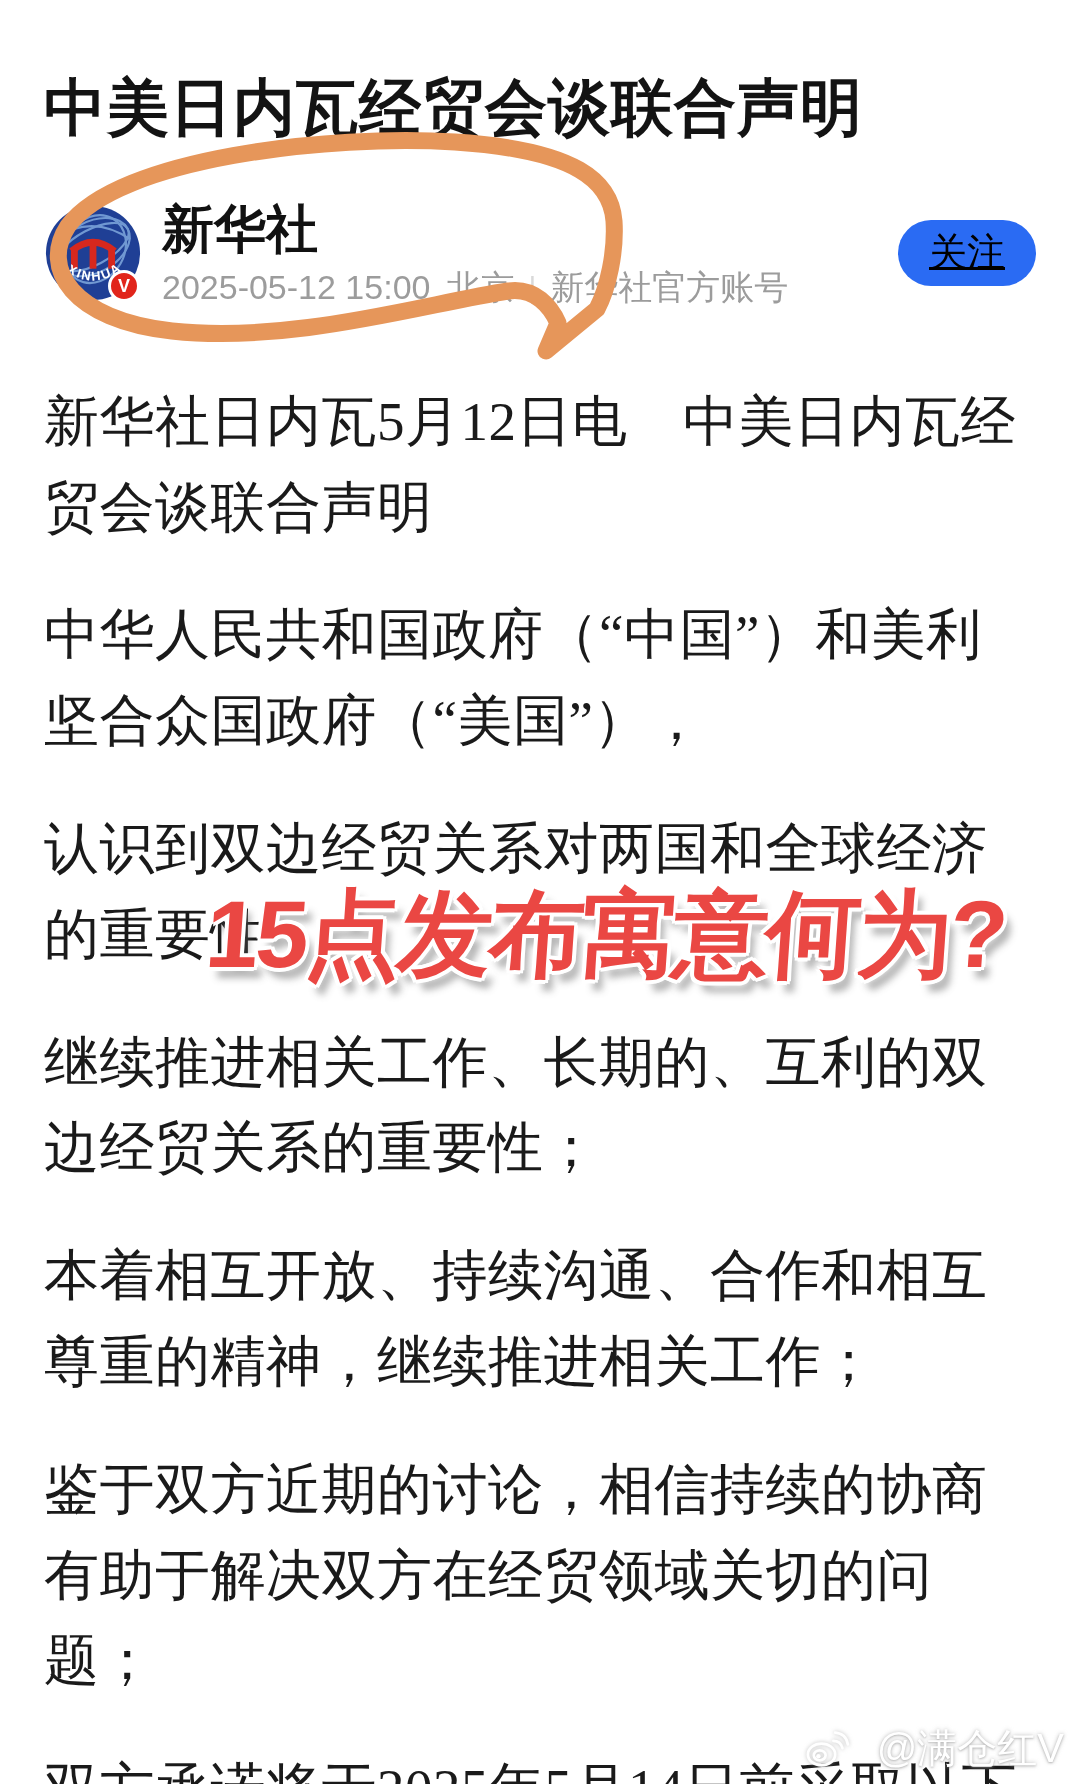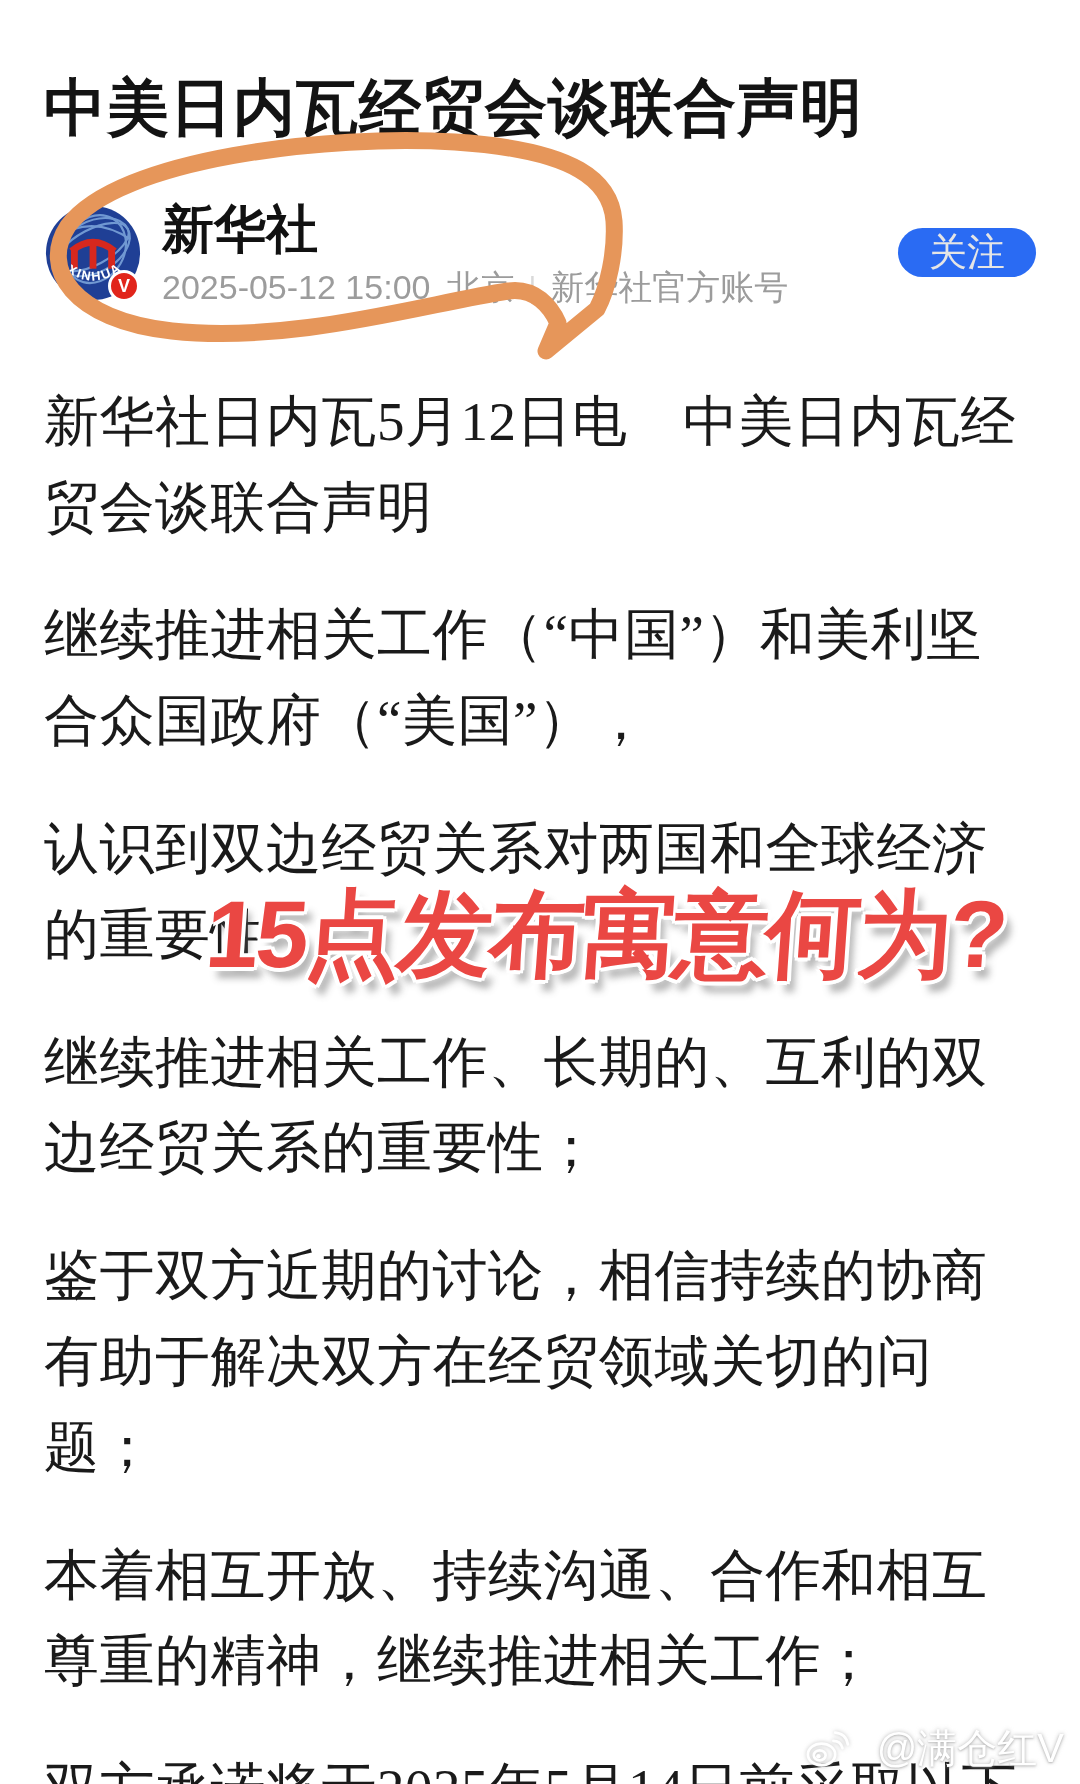--- a/index.html
+++ b/index.html
@@ -45,26 +45,27 @@
   .author-meta{
     margin-top:0;
     font-size:34px;
     color:#9c9c9c;
     display:flex;align-items:center;white-space:nowrap;
   }
   .meta-sep{width:16px;}
   .meta-divider{color:#d9d9d9;font-size:30px;padding:0 14px;}
   .follow-btn{
     margin-left:auto;
-    width:138px;height:49px;
+    width:138px;height:66px;
     border:none;border-radius:33px;
     background:#2a6bf3;
-    color:#e5e5e5;font-size:38px;font-family:inherit;
+    color:#000000;font-size:38px;font-family:inherit;
     display:flex;align-items:center;justify-content:center;
     cursor:pointer;
+    text-decoration:underline;
   }
   
   .article-body{padding:0 44px;margin-top:74px;position:relative;z-index:1;}
   .article-body p{
     margin:0 0 42px 0;
     font-size:55px;
     line-height:1.56;
     letter-spacing:0.5px;
     color:#1a1a1a;
     font-weight:400;
@@ -148,25 +149,25 @@
         <span class="meta-divider">|</span>
         <span>新华社官方账号</span>
       </div>
     </div>
 
     <button class="follow-btn">关注</button>
   </div>
 
   <div class="article-body">
     <p>新华社日内瓦5月12日电　中美日内瓦经贸会谈联合声明</p>
-    <p>继续推进相关工作（“中国”）和美利坚合众国政府（“美国”），</p>
+    <p>中华人民共和国政府（“中国”）和美利坚合众国政府（“美国”），</p>
     <p>认识到双边经贸关系对两国和全球经济的重要性；</p>
     <p>继续推进相关工作、长期的、互利的双边经贸关系的重要性；</p>
+    <p>本着相互开放、持续沟通、合作和相互尊重的精神，继续推进相关工作；</p>
     <p>鉴于双方近期的讨论，相信持续的协商有助于解决双方在经贸领域关切的问题；</p>
-    <p>本着相互开放、持续沟通、合作和相互尊重的精神，继续推进相关工作；</p>
     <p>双方承诺将于2025年5月14日前采取以下举措：</p>
   </div>
 
   <div class="overlay-caption">15点发布寓意何为?</div>
 
   <svg class="annotation-svg" viewBox="0 0 1080 440">
     <path d="M455,142
              C330,134 118,158 68,226
              C40,268 72,320 172,331
              C292,344 424,304 508,291

